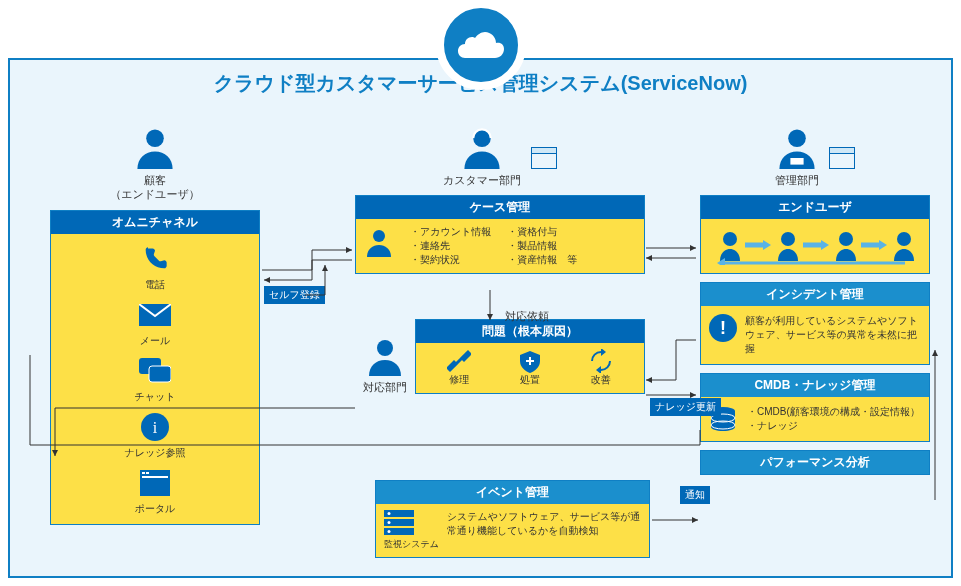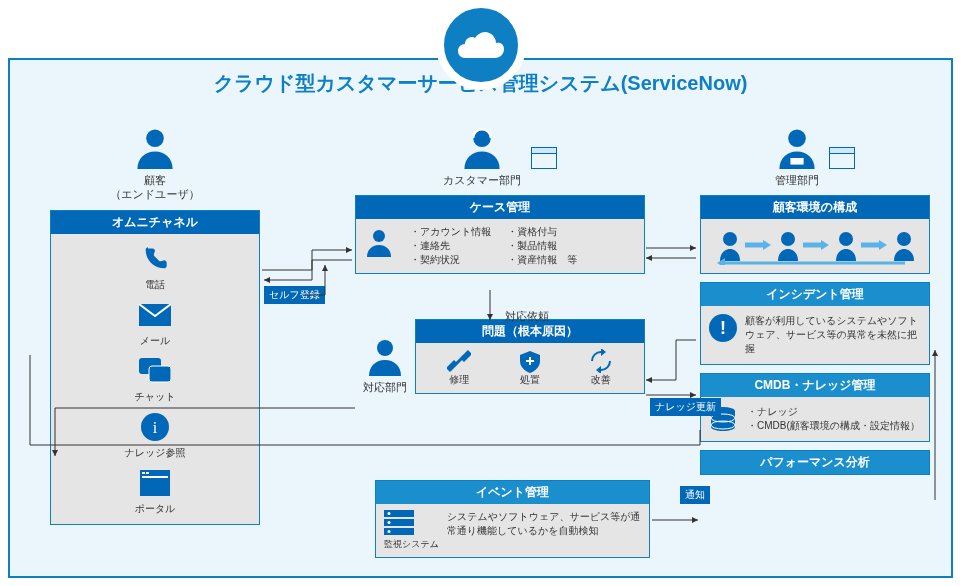--- a/index.html
+++ b/index.html
@@ -3,21 +3,21 @@
 <meta charset="utf-8">
 <style>
 * { box-sizing: border-box; margin: 0; padding: 0; }
 body { font-family: "Hiragino Sans", "Meiryo", sans-serif; background: #fff; width: 961px; height: 586px; position: relative; overflow: hidden; }
 .container { position: absolute; left: 8px; top: 58px; width: 945px; height: 520px; border: 2px solid #0f7fc4; background: #eaf5fc; }
 .cloud-badge { position: absolute; left: 50%; top: 0; transform: translateX(-50%); width: 90px; height: 90px; background: #0f7fc4; border-radius: 50%; border: 8px solid #fff; z-index: 10; display: flex; align-items: center; justify-content: center; }
 .title-bar { position: absolute; left: 8px; top: 65px; width: 945px; height: 36px; display: flex; align-items: center; justify-content: center; }
 .title-text { color: #0f7fc4; font-size: 20px; font-weight: bold; }
 .box-header { background: #0068b7; color: #fff; font-size: 12px; text-align: center; padding: 3px 0; font-weight: bold; }
 .box-header-alt { background: #1b8fcd; }
-.box-border { border: 1px solid #0f7fc4; background: #e5e5e5; }
+.box-border { border: 1px solid #0f7fc4; background: #fde047; }
 .blue-tag { background: #0068b7; color: #fff; font-size: 10px; padding: 2px 5px; }
 
 
 .col-customer { position: absolute; left: 50px; top: 125px; width: 210px; }
 .person { display: flex; flex-direction: column; align-items: center; margin-bottom: 8px; }
 .person-icon { width: 44px; height: 44px; }
 .person-label { font-size: 11px; color: #333; text-align: center; margin-top: 4px; line-height: 1.3; }
 .omni-grid { display: grid; grid-template-columns: repeat(1, 1fr); grid-template-rows: auto auto; gap: 8px 0; padding: 10px 6px 8px; }
 .omni-item { display: flex; flex-direction: column; align-items: center; }
 .omni-ilabel { font-size: 10px; color: #333; margin-top: 4px; }
@@ -204,21 +204,21 @@
       <svg class="person-icon" viewBox="0 0 40 40">
           <circle cx="20" cy="12" r="8" fill="#0068b7"></circle>
           <path d="M4 40c0-10 7-16 16-16s16 6 16 16z" fill="#0068b7"></path>
           <rect x="14" y="30" width="12" height="6" fill="#fff"></rect>
         </svg>
       <div class="person-label">管理部門</div>
     </div>
     <div class="window-icon" style="margin-bottom:18px;"></div>
   </div>
   <div class="box-border">
-    <div class="box-header">顧客環境の構成</div>
+    <div class="box-header">エンドユーザ</div>
     <div class="req-body">
       <svg width="200" height="38" viewBox="0 0 200 38">
         <g fill="#0068b7">
             <circle cx="15" cy="12" r="7"></circle>
             <path d="M5 34c0-8 5-12 10-12s10 4 10 12z"></path>
           </g>
         <path d="M30 18h18" stroke="#59b3e6" stroke-width="5"></path>
           <path d="M48 13l8 5-8 5z" fill="#59b3e6"></path>
         <g fill="#0068b7" transform="translate(58,0)">
             <circle cx="15" cy="12" r="7"></circle>
@@ -254,22 +254,22 @@
   <div class="box-border cmdb-box">
     <div class="box-header box-header-alt">CMDB・ナレッジ管理</div>
     <div class="cmdb-body">
       <svg width="28" height="26" viewBox="0 0 28 26">
           <ellipse cx="14" cy="5" rx="12" ry="4" fill="#0068b7"></ellipse>
           <path d="M2 5v16c0 2 5 4 12 4s12-2 12-4V5" fill="#0068b7"></path>
           <ellipse cx="14" cy="12" rx="12" ry="4" fill="none" stroke="#fff"></ellipse>
           <ellipse cx="14" cy="19" rx="12" ry="4" fill="none" stroke="#fff"></ellipse>
         </svg>
       <div>
+          <div>・CMDB(顧客環境の構成・設定情報）</div>
           <div>・ナレッジ</div>
-          <div>・CMDB(顧客環境の構成・設定情報）</div>
         </div>
     </div>
   </div>
   <div class="box-border perf-box">
     <div class="box-header box-header-alt">パフォーマンス分析</div>
   </div>
 </div>
 
 <div class="box-border event-box">
   <div class="box-header box-header-alt">イベント管理</div>

